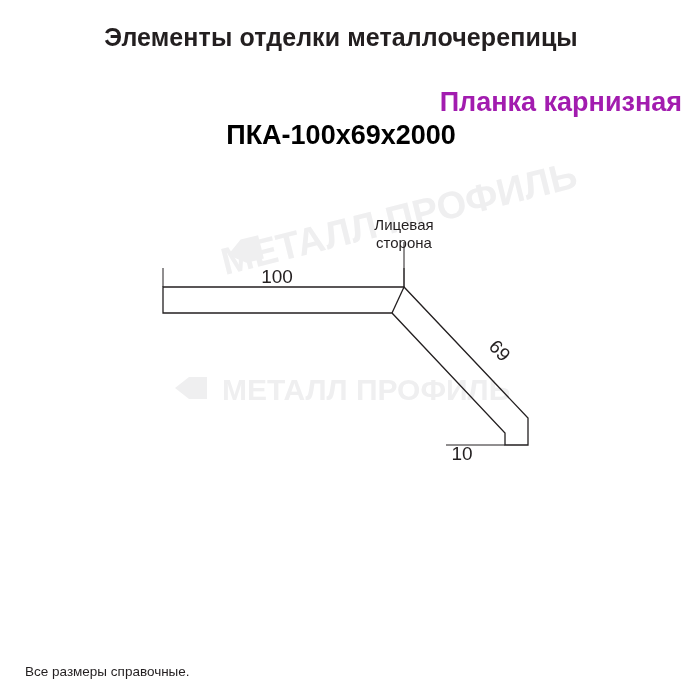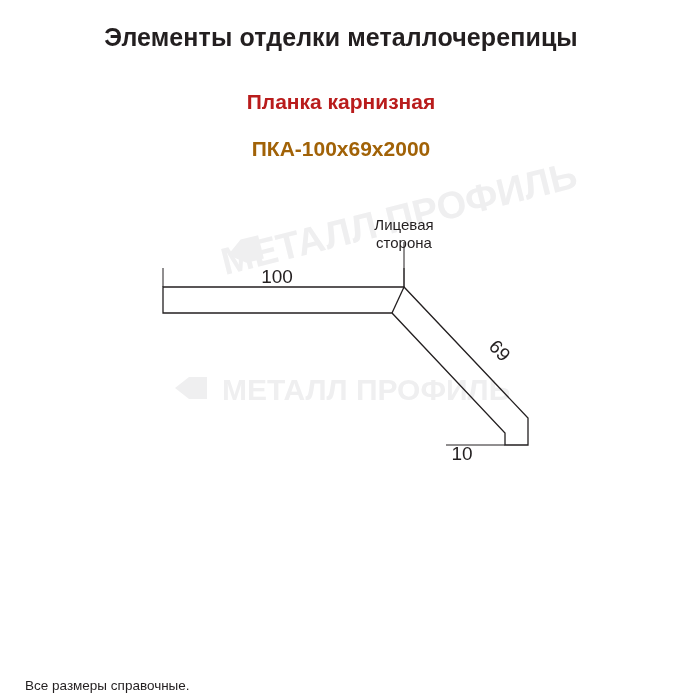--- a/index.html
+++ b/index.html
@@ -28,32 +28,33 @@
     text-align: center;
   }
   .title-main {
     font-size: 25px;
     font-weight: bold;
     letter-spacing: 0.1px;
     line-height: 30px;
     color: #231f20;
   }
   .title-sub {
-    font-size: 21px;
+    font-size: 27px;
     font-weight: bold;
     margin-top: 37px;
     line-height: 26px;
-    color: #b91c1c;
+    color: #a21caf;
+    text-align: right;
   }
   .title-code {
-    font-size: 21px;
+    font-size: 27px;
     font-weight: bold;
-    margin-top: 21px;
+    margin-top: 7px;
     line-height: 26px;
-    color: #a16207;
+    color: #000000;
   }
   .drawing {
     position: absolute;
     top: 150px;
     left: 0;
     width: 582px;
     height: 420px;
   }
   .drawing svg {
     display: block;
@@ -62,21 +63,21 @@
     position: absolute;
     left: 0;
     top: 0;
     width: 700px;
     height: 700px;
     pointer-events: none;
   }
   .footer {
     position: absolute;
     left: 25px;
-    bottom: 4px;
+    bottom: 18px;
     width: 650px;
   }
   .footer-line {
     font-size: 13.5px;
     line-height: 20px;
     color: #231f20;
   }
 </style>
 </head>
 <body>

